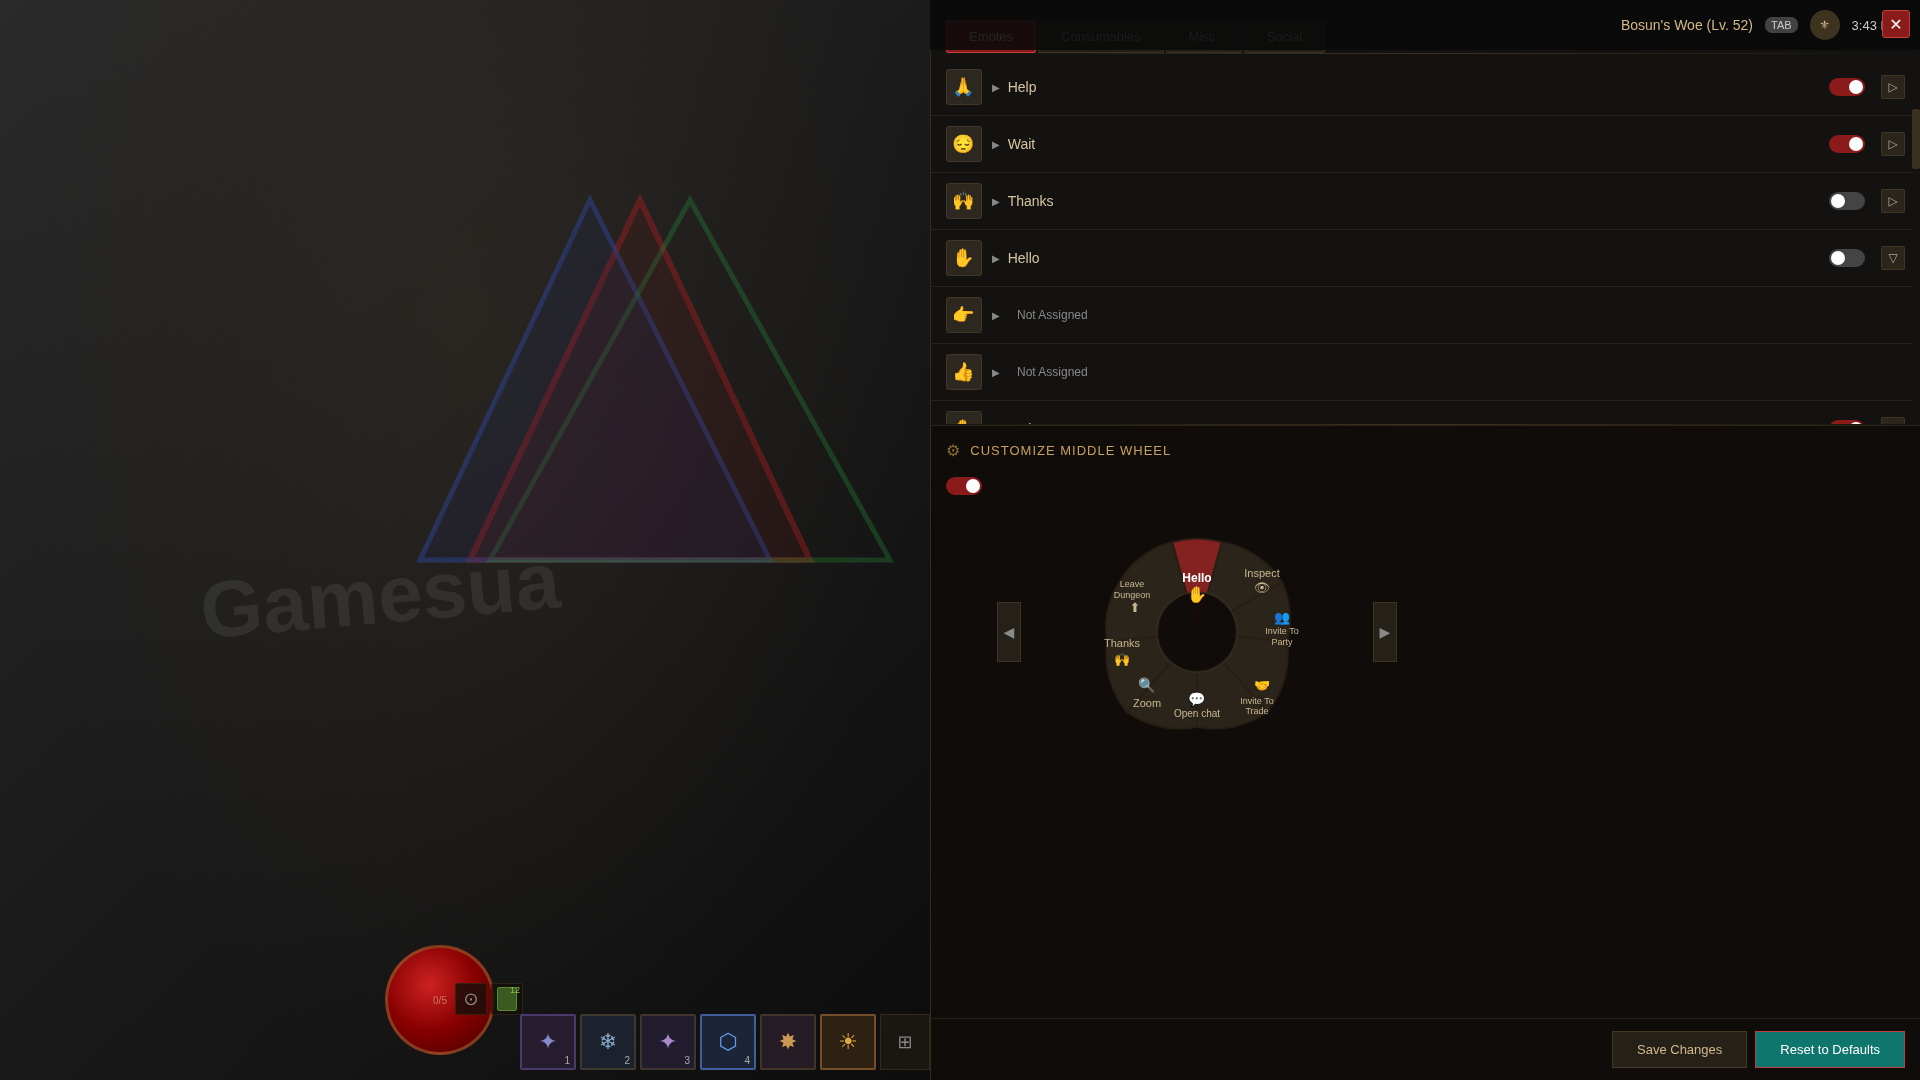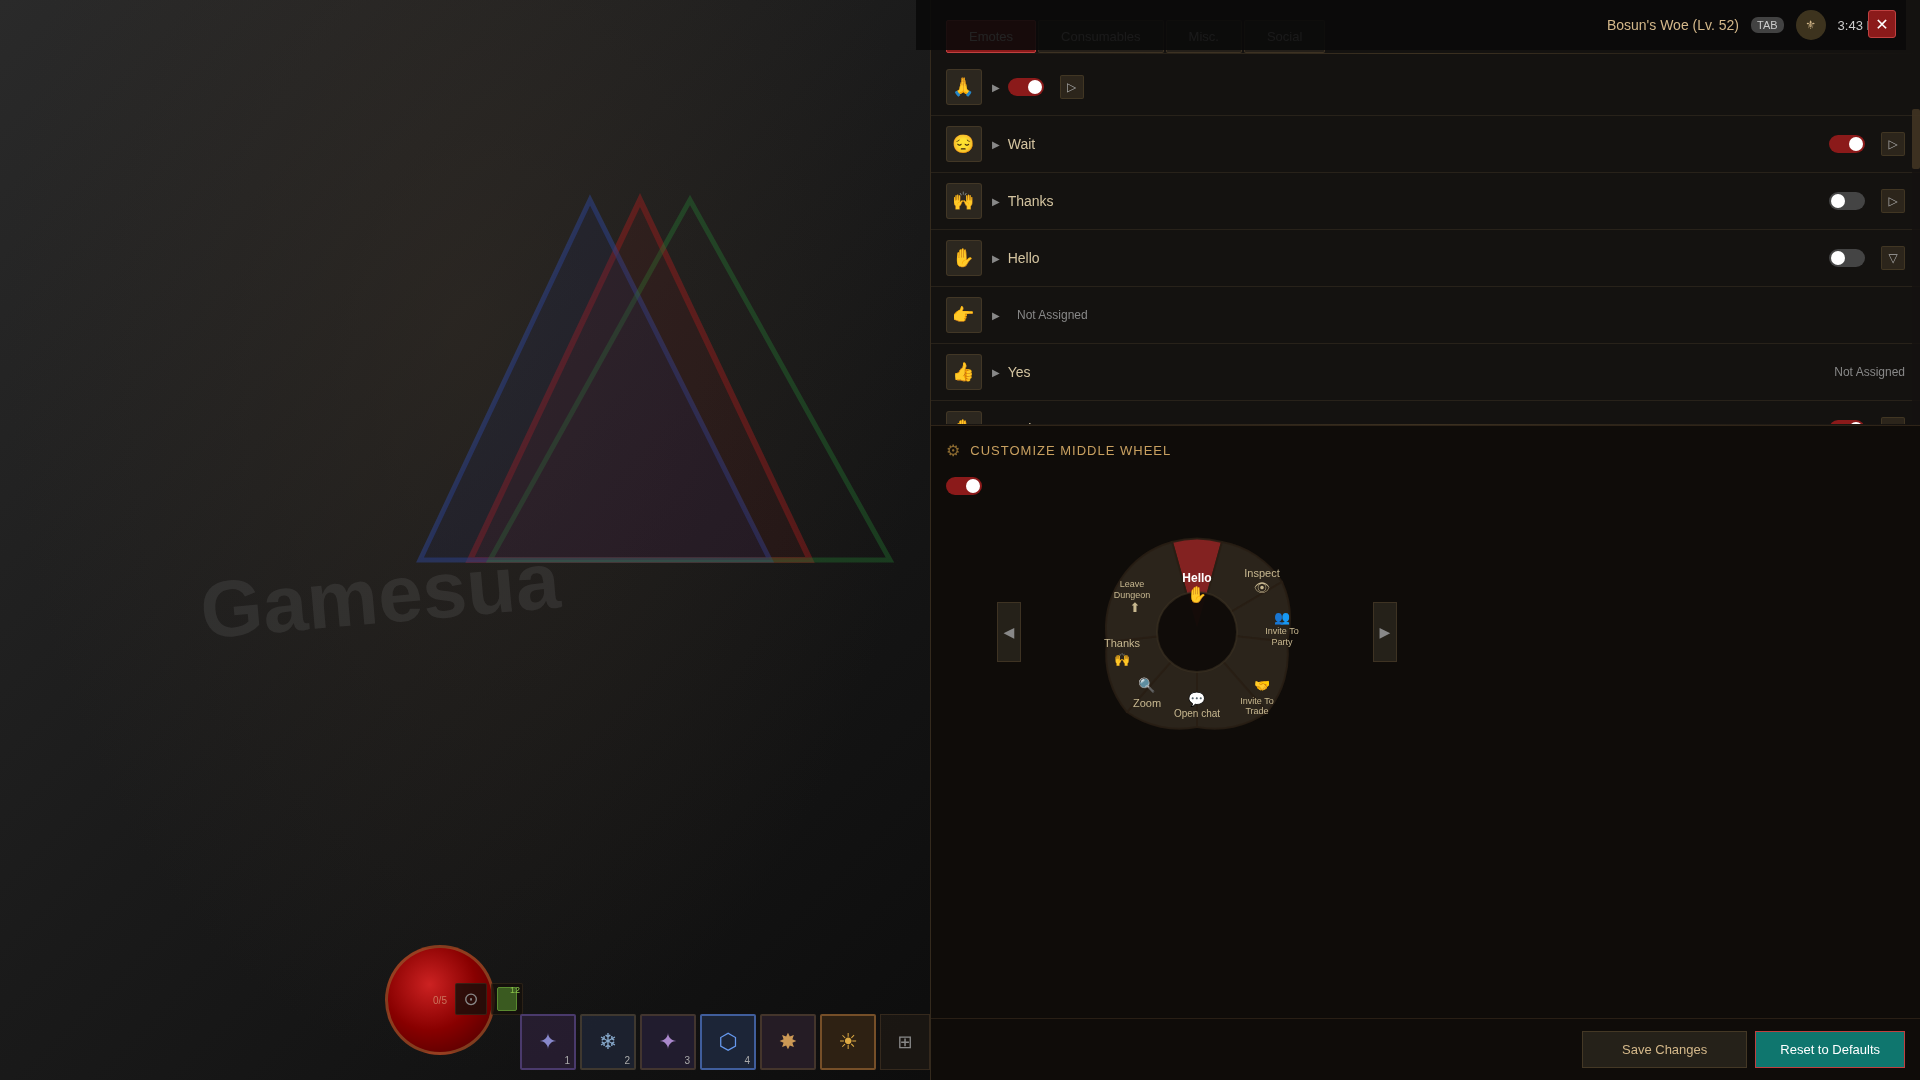--- a/index.html
+++ b/index.html
@@ -49,21 +49,21 @@
       top: 200px;
       left: 400px;
       width: 500px;
       height: 400px;
       z-index: 3;
     }
 
     
     .top-bar {
       position: absolute;
-      top: 0; right: 14px;
+      top: 0; right: 0;
       width: 990px;
       height: 50px;
       background: rgba(10,10,10,0.9);
       display: flex;
       align-items: center;
       justify-content: flex-end;
       padding-right: 20px;
       gap: 12px;
       z-index: 20;
     }
@@ -359,21 +359,21 @@
     .bottom-bar {
       display: flex;
       justify-content: flex-end;
       gap: 8px;
       padding: 12px 15px;
       background: rgba(15,13,10,0.95);
       border-top: 1px solid rgba(80,60,40,0.4);
     }
 
     .btn-save {
-      padding: 10px 39px;
+      padding: 10px 24px;
       background: rgba(40,35,28,0.9);
       border: 1px solid rgba(100,80,50,0.5);
       color: #d4b88a;
       font-size: 13px;
       cursor: pointer;
     }
 
     .btn-reset {
       padding: 7px 24px;
       background: #0f766e;
@@ -605,20 +605,21 @@
     <div class="tab">Social</div>
   </div>
 
   <div class="panel-separator"></div>
 
   <div class="emote-list" style="position:relative;">
 
     <div class="emote-row">
       <div class="emote-icon">🙏</div>
       <span class="emote-arrow">▶</span>
+      <span class="emote-name">Help</span>
       <div class="toggle-switch">
         <div class="toggle-track on">
           <div class="toggle-thumb"></div>
         </div>
       </div>
       <div class="emote-action-btn">▷</div>
     </div>
 
     <div class="emote-row">
       <div class="emote-icon">😔</div>
@@ -658,21 +659,20 @@
 
     <div class="emote-row">
       <div class="emote-icon">👉</div>
       <span class="emote-arrow">▶</span>
       <span class="emote-keybind">Not Assigned</span>
     </div>
 
     <div class="emote-row">
       <div class="emote-icon">👍</div>
       <span class="emote-arrow">▶</span>
-      <span class="emote-name">Yes</span>
       <span class="emote-keybind">Not Assigned</span>
     </div>
 
     <div class="emote-row">
       <div class="emote-icon">✋</div>
       <span class="emote-arrow">▶</span>
       <span class="emote-name">Wait</span>
       <div class="toggle-switch">
         <div class="toggle-track on">
           <div class="toggle-thumb"></div>

